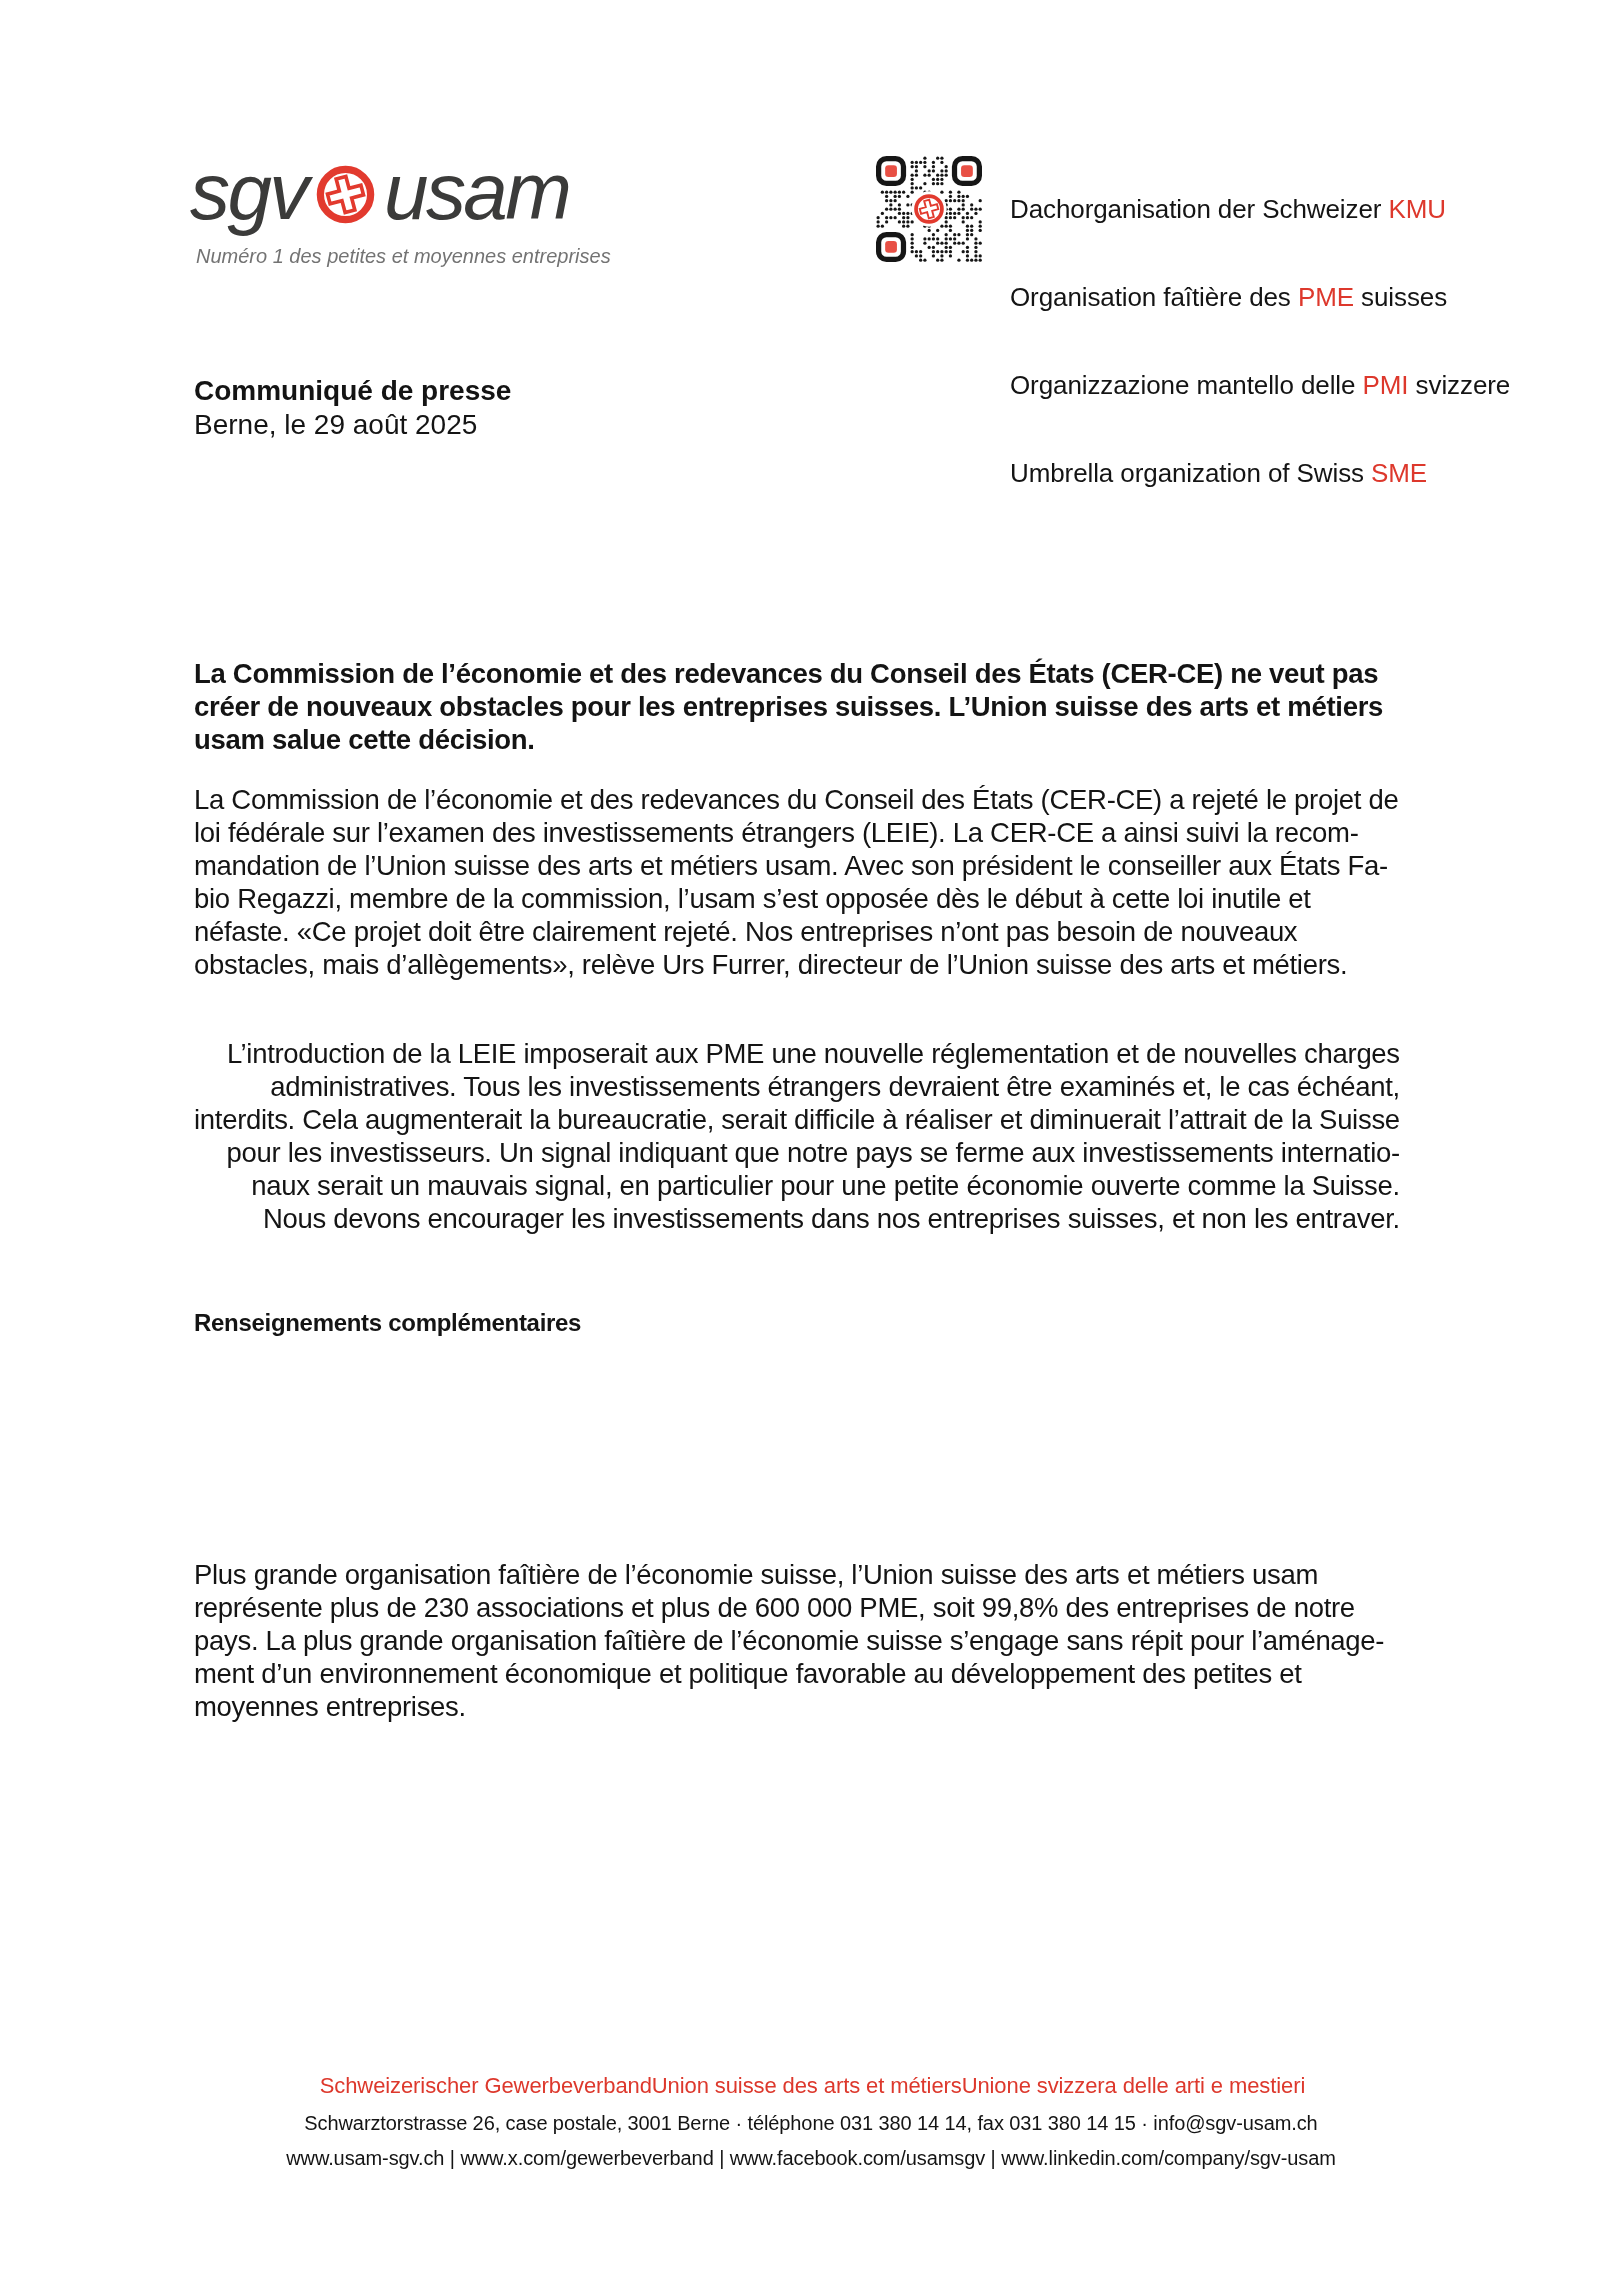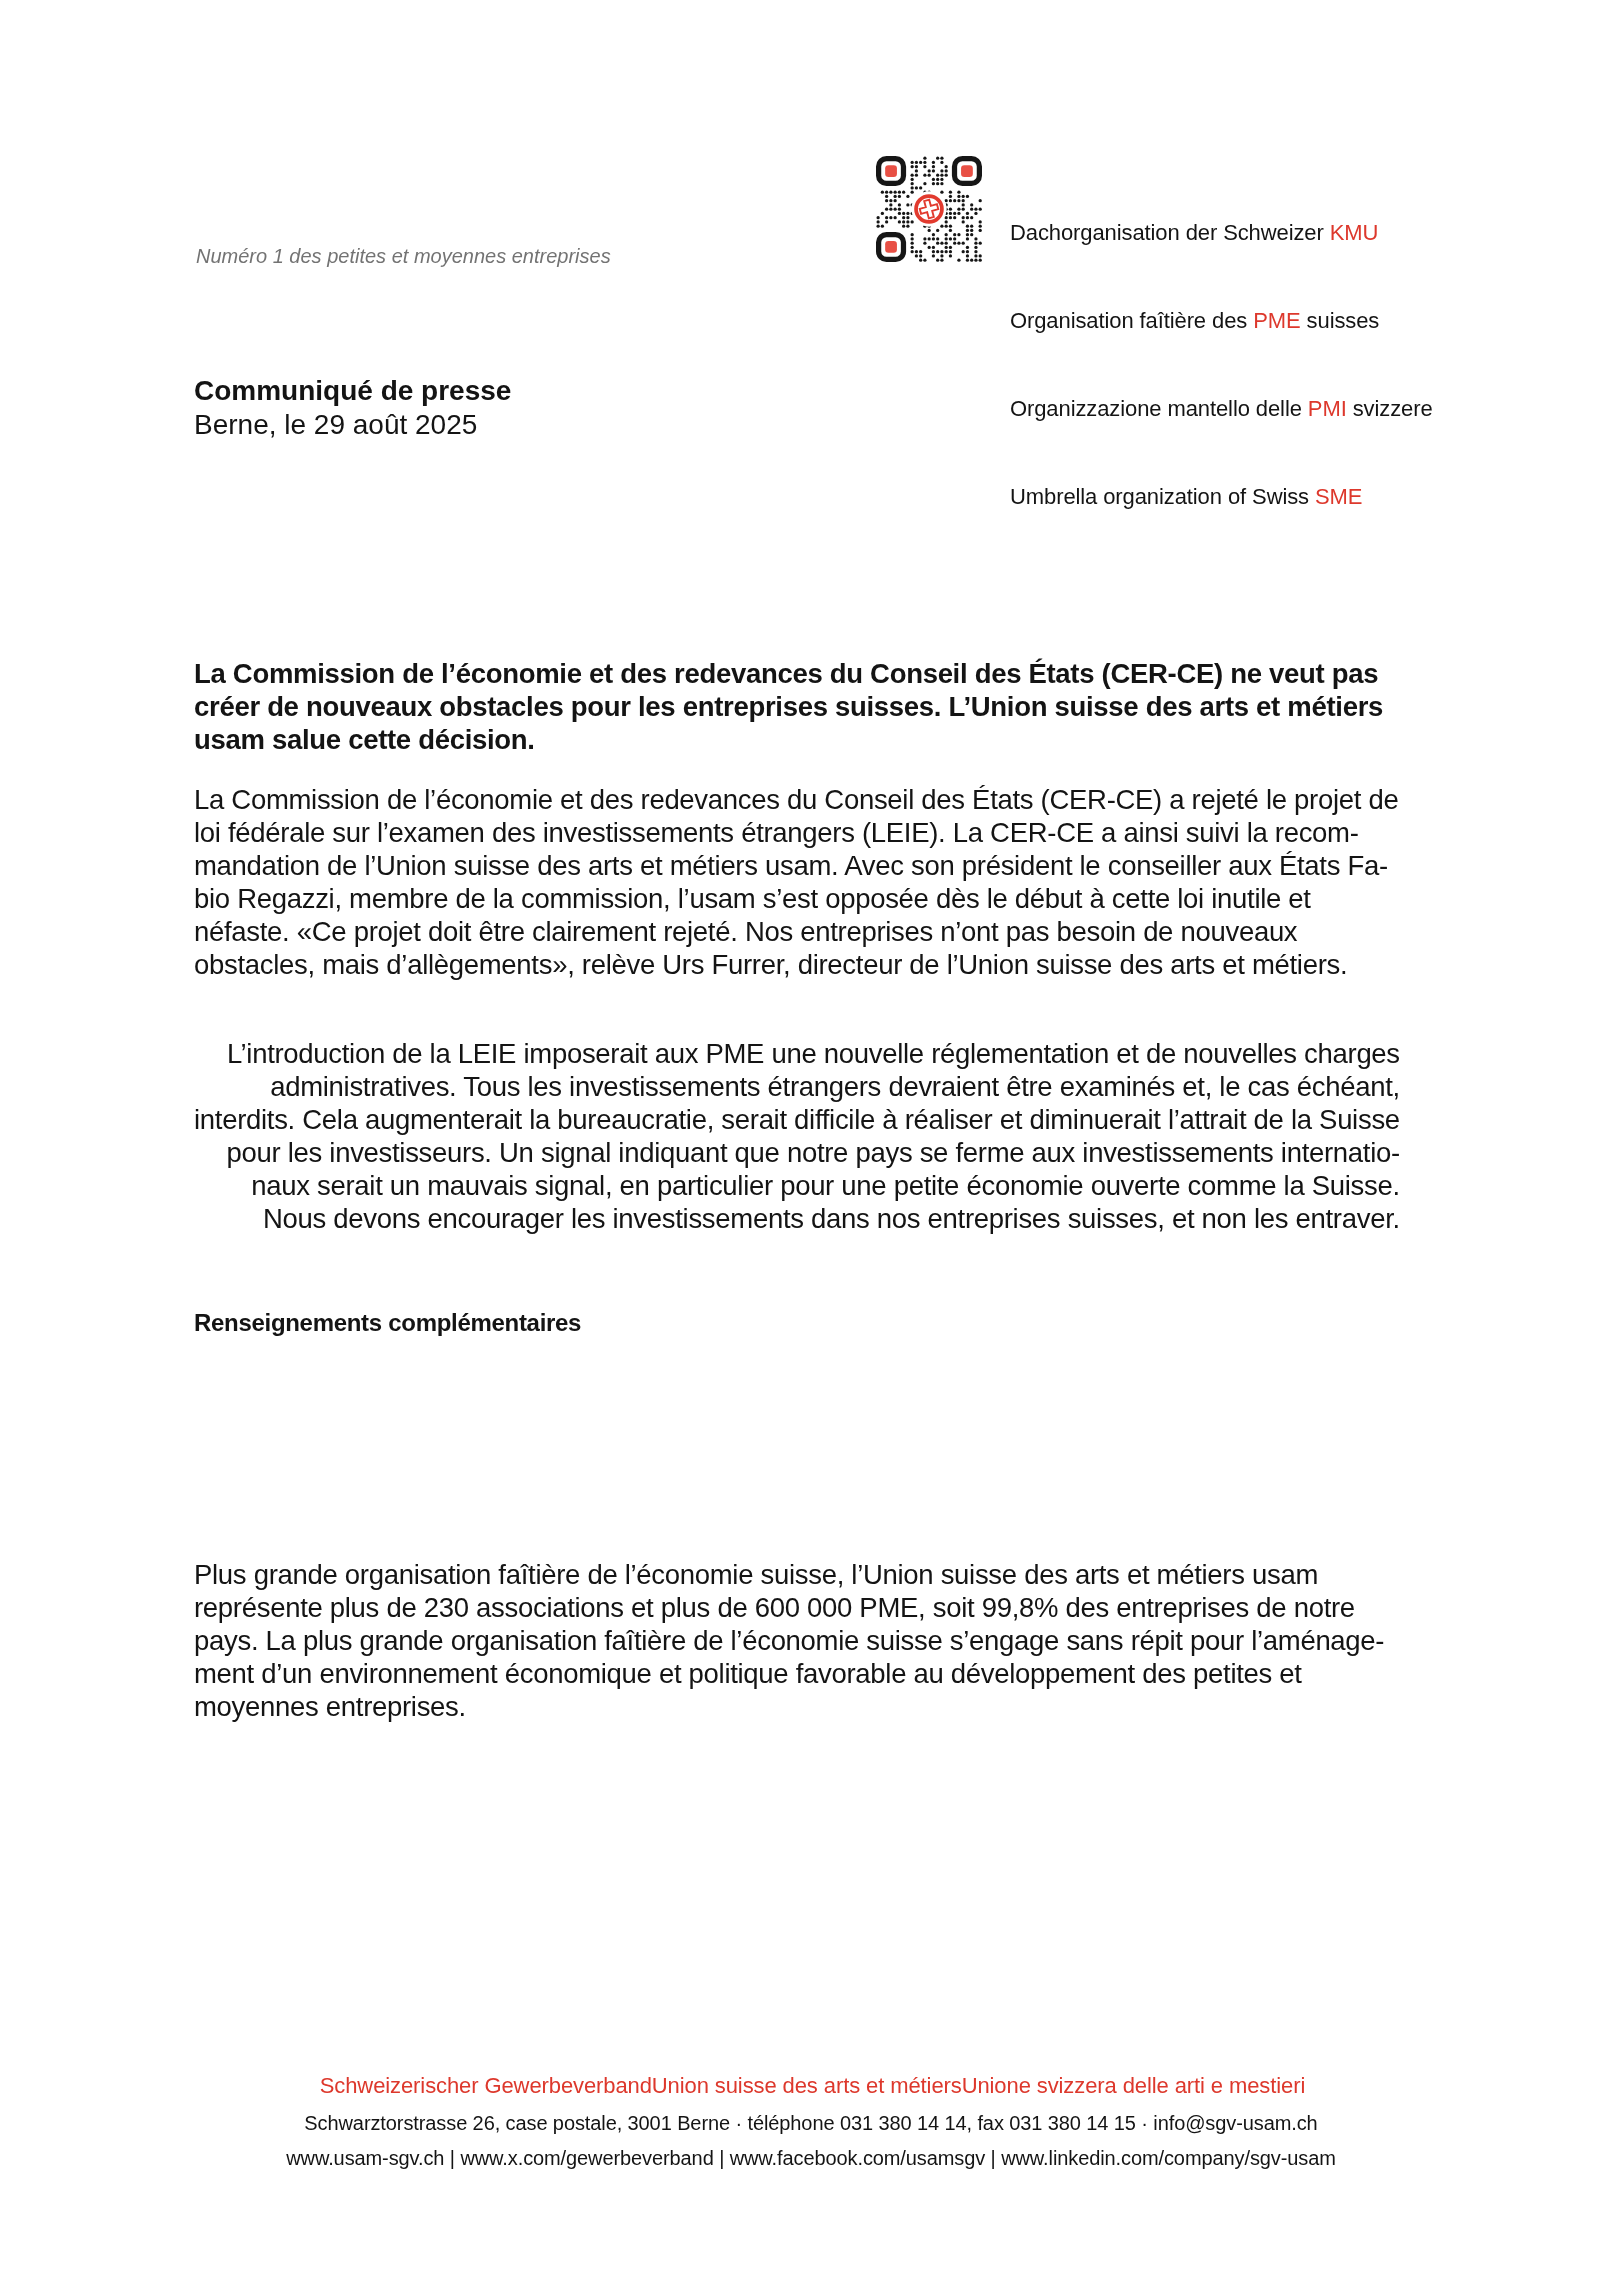--- a/index.html
+++ b/index.html
@@ -32,22 +32,22 @@
     color:var(--logo-gray);
     line-height:1;
   }
   .logo-emblem{width:67px;height:67px;margin:0 5.2px;transform:translateY(2px);}
   .tagline{
     left:196px;top:245px;
     font-style:italic;font-size:20px;color:#737373;
   }
   .qr-box{left:876px;top:156px;width:106px;height:106px;}
   .org-col{
-    left:1010px;top:159px;
-    font-size:22px;line-height:29.4px;letter-spacing:-0.1px;
+    left:1010px;top:136px;
+    font-size:26px;line-height:29.4px;letter-spacing:-0.1px;
     white-space:pre;
   }
 
   
   .meta{left:194px;top:374px;font-size:28px;line-height:34px;}
 
   
   .title{
     left:194px;top:541px;margin:0;
     font-size:34px;line-height:39px;font-weight:700;letter-spacing:-0.5px;
@@ -83,20 +83,27 @@
   <defs>
     <g id="emblem">
       <circle r="45" fill="none" stroke="#E23A2E" stroke-width="13"></circle>
       <path d="M -9 -31 H 9 V -9 H 31 V 9 H 9 V 31 H -9 V 9 H -31 V -9 H -9 Z" fill="#ffffff" stroke="#E23A2E" stroke-width="6.5" transform="rotate(-15)"></path>
     </g>
   </defs>
 </svg>
 
 <div class="page">
 
+  <div class="abs logo-row">
+    <span>sgv</span>
+    <svg class="logo-emblem" viewBox="-60 -60 120 120">
+      <use href="#emblem"></use>
+    </svg>
+    <span>usam</span>
+  </div>
 
   <div class="abs tagline">Numéro 1 des petites et moyennes entreprises</div>
 
   <svg class="abs qr-box" viewBox="0 0 162 162">
     <rect x="0" y="0" width="162" height="162" fill="#ffffff"></rect>
     <g id="qr-dots" fill="#161616">
         <circle cx="3.25" cy="94.25" r="2.5"></circle>
         <circle cx="3.25" cy="100.75" r="2.5"></circle>
         <circle cx="3.25" cy="107.25" r="2.5"></circle>
         <circle cx="9.75" cy="55.25" r="2.5"></circle>

